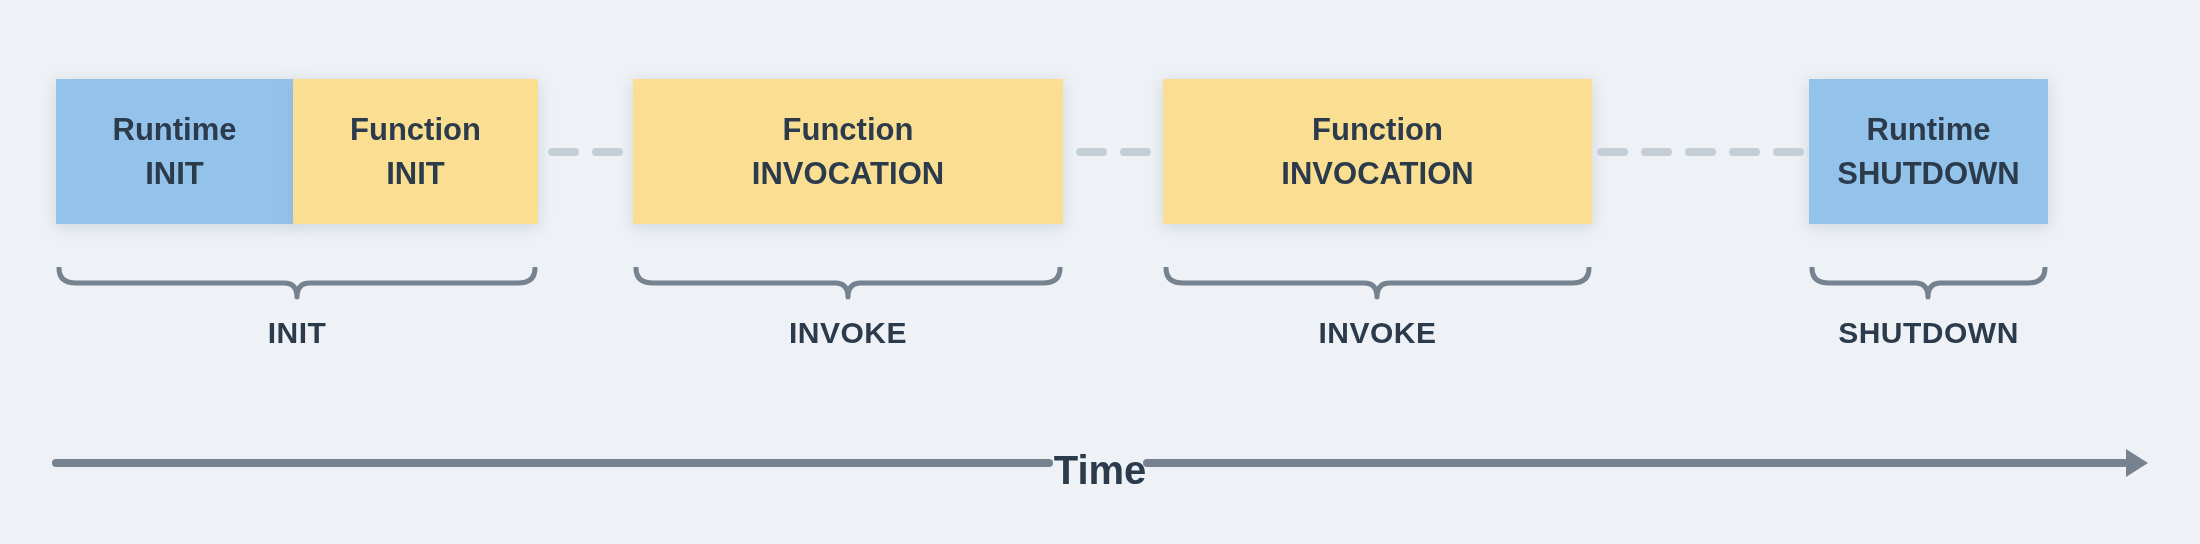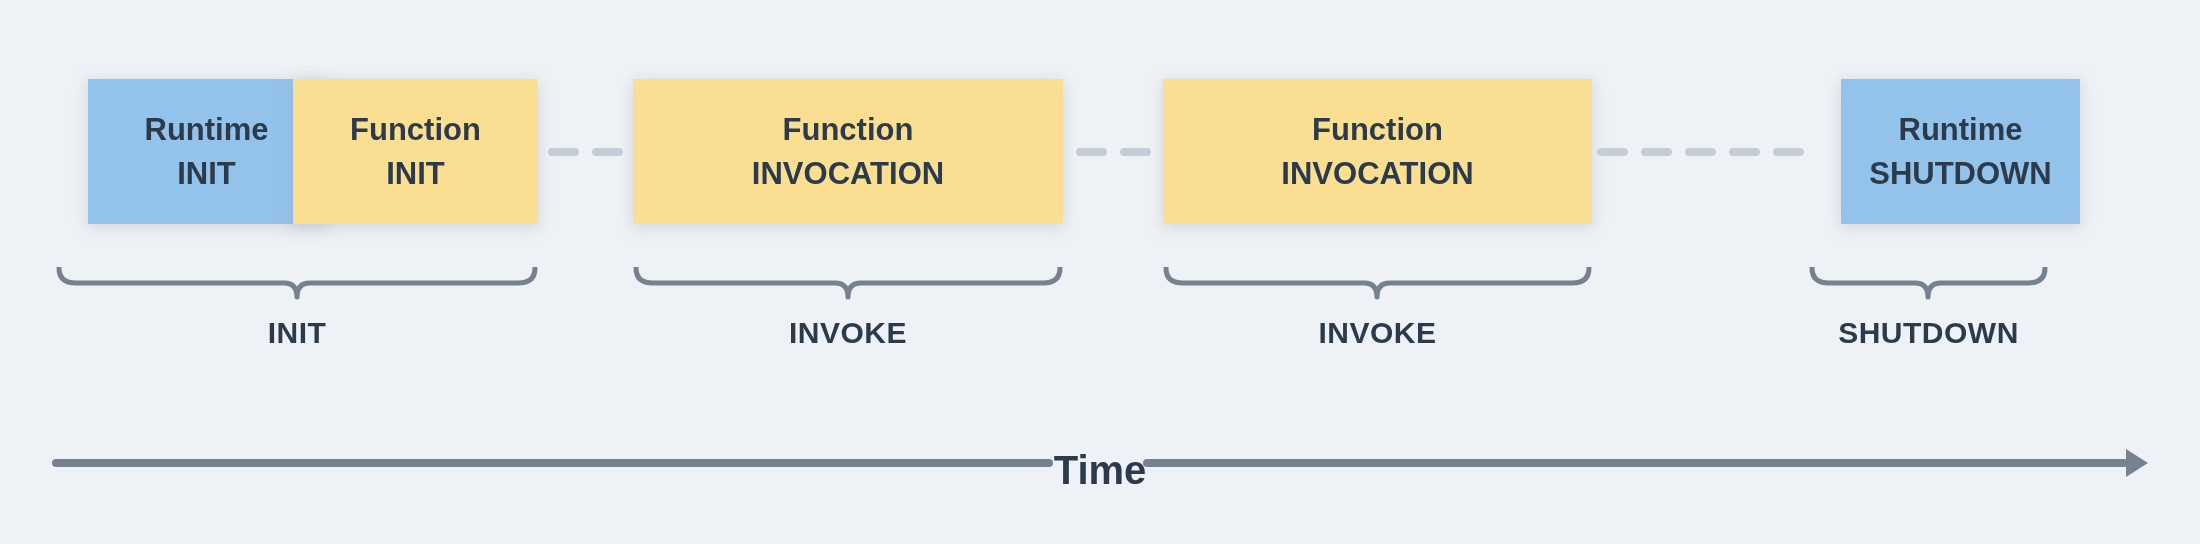--- a/index.html
+++ b/index.html
@@ -15,21 +15,21 @@
   .canvas{position:relative;width:2200px;height:544px;background:var(--background);overflow:hidden;}
 
   
   .box{
     position:absolute;top:79px;height:145px;
     display:flex;flex-direction:column;align-items:center;justify-content:center;
     font-size:31px;font-weight:600;line-height:44px;text-align:center;
     color:var(--text-navy);
     box-shadow:0 3px 14px rgba(150,165,180,0.35);
   }
-  .box.runtime{background:var(--runtime-blue);margin-left:32px;}
+  .box.runtime{background:var(--runtime-blue);}
   .box.function{background:var(--function-yellow);}
   .box-1{left:56px;width:237px;border-right:2px dotted rgba(110,140,170,0.45);}
   .box-2{left:293px;width:245px;}
   .box-3{left:633px;width:430px;}
   .box-4{left:1163px;width:429px;}
   .box-5{left:1809px;width:239px;}
 
   
   .dash-row{position:absolute;top:79px;height:145px;display:flex;align-items:center;justify-content:center;gap:13px;}
   .gap-1{left:538px;width:95px;}

